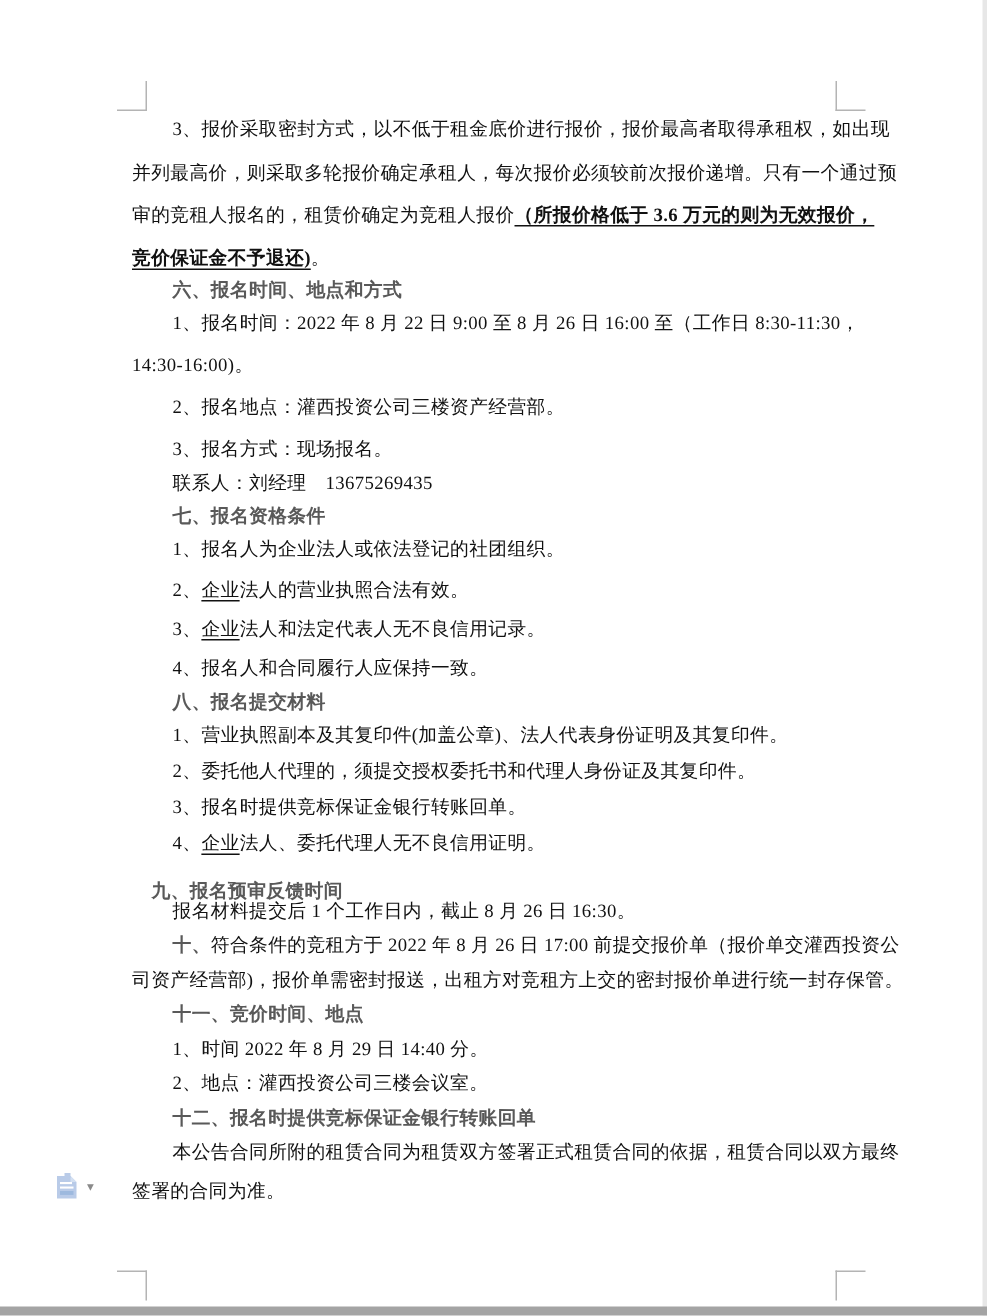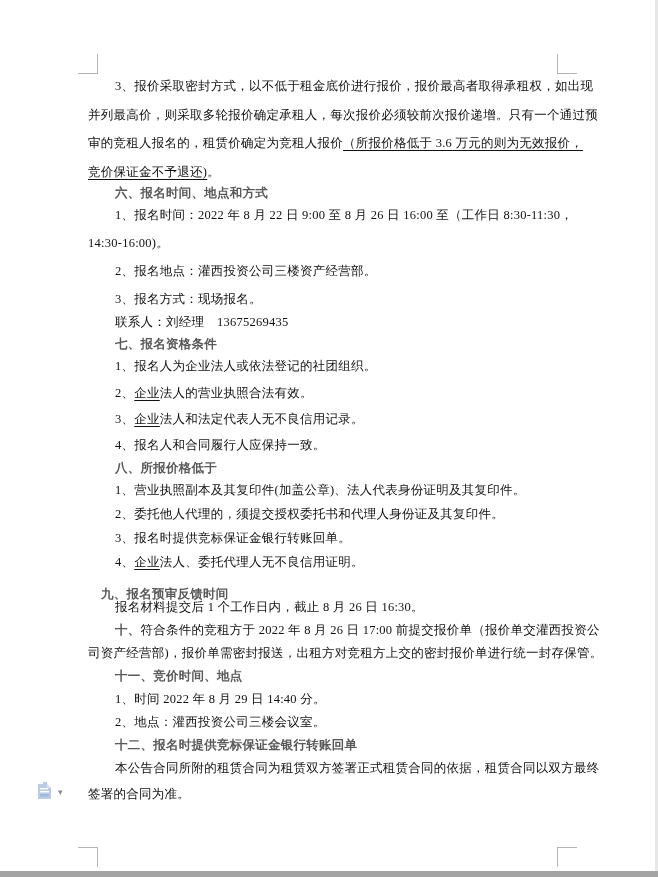--- a/index.html
+++ b/index.html
@@ -28,21 +28,21 @@
     line-height:16px;
     color:var(--body-color,#111111);
     white-space:nowrap;
   }
   .line.heading{
     font-family:"Liberation Sans","DejaVu Sans",sans-serif;
     font-weight:bold;
     color:var(--heading-color,#595959);
   }
   .run-bold-underline{
-    font-weight:normal;
+    font-weight:bold;
     text-decoration:underline;
     text-underline-offset:3px;
   }
   .run-underline{
     text-decoration:underline;
     text-underline-offset:3px;
     margin-top:48px;
   }
   .run-heading-inline{
     font-family:"Liberation Sans","DejaVu Sans",sans-serif;
@@ -88,21 +88,21 @@
       <div class="line" style="left: 115px; top: 207px; text-align: right;"><span>1、报名时间：2022 年 8 月 22 日 9:00 至 8 月 26 日 16:00 至（工作日 8:30-11:30，</span></div>
       <div class="line" style="left: 88px; top: 235px;"><span>14:30-16:00)。</span></div>
       <div class="line" style="left: 115px; top: 263px;"><span>2、报名地点：灌西投资公司三楼资产经营部。</span></div>
       <div class="line" style="left: 115px; top: 291px;"><span>3、报名方式：现场报名。</span></div>
       <div class="line" style="left: 115px; top: 314px;"><span>联系人：刘经理　13675269435</span></div>
       <div class="line heading" style="left: 115px; top: 336px;"><span>七、报名资格条件</span></div>
       <div class="line" style="left: 115px; top: 358px;"><span>1、报名人为企业法人或依法登记的社团组织。</span></div>
       <div class="line" style="left: 115px; top: 385px;"><span>2、</span><span class="run-underline">企业</span><span>法人的营业执照合法有效。</span></div>
       <div class="line" style="left: 115px; top: 411px;"><span>3、</span><span class="run-underline">企业</span><span>法人和法定代表人无不良信用记录。</span></div>
       <div class="line" style="left: 115px; top: 437px;"><span>4、报名人和合同履行人应保持一致。</span></div>
-      <div class="line heading" style="left: 115px; top: 460px;"><span>八、所报价格低于</span></div>
+      <div class="line heading" style="left: 115px; top: 460px;"><span>八、报名提交材料</span></div>
       <div class="line" style="left: 115px; top: 482px;"><span>1、营业执照副本及其复印件(加盖公章)、法人代表身份证明及其复印件。</span></div>
       <div class="line" style="left: 115px; top: 506px;"><span>2、委托他人代理的，须提交授权委托书和代理人身份证及其复印件。</span></div>
       <div class="line" style="left: 115px; top: 530px;"><span>3、报名时提供竞标保证金银行转账回单。</span></div>
       <div class="line" style="left: 115px; top: 554px;"><span>4、</span><span class="run-underline">企业</span><span>法人、委托代理人无不良信用证明。</span></div>
       <div class="line heading" style="left: 101px; top: 576px; margin-top: 10px;"><span>九、报名预审反馈时间</span></div>
       <div class="line" style="left: 115px; top: 599px;"><span>报名材料提交后 1 个工作日内，截止 8 月 26 日 16:30。</span></div>
       <div class="line" style="left: 115px; top: 622px;"><span class="run-heading-inline">十、</span><span>符合条件的竞租方于 2022 年 8 月 26 日 17:00 前提交报价单（报价单交灌西投资公</span></div>
       <div class="line" style="left: 88px; top: 645px;"><span>司资产经营部)，报价单需密封报送，出租方对竞租方上交的密封报价单进行统一封存保管。</span></div>
       <div class="line heading" style="left: 115px; top: 668px;"><span>十一、竞价时间、地点</span></div>
       <div class="line" style="left: 115px; top: 691px;"><span>1、时间 2022 年 8 月 29 日 14:40 分。</span></div>

